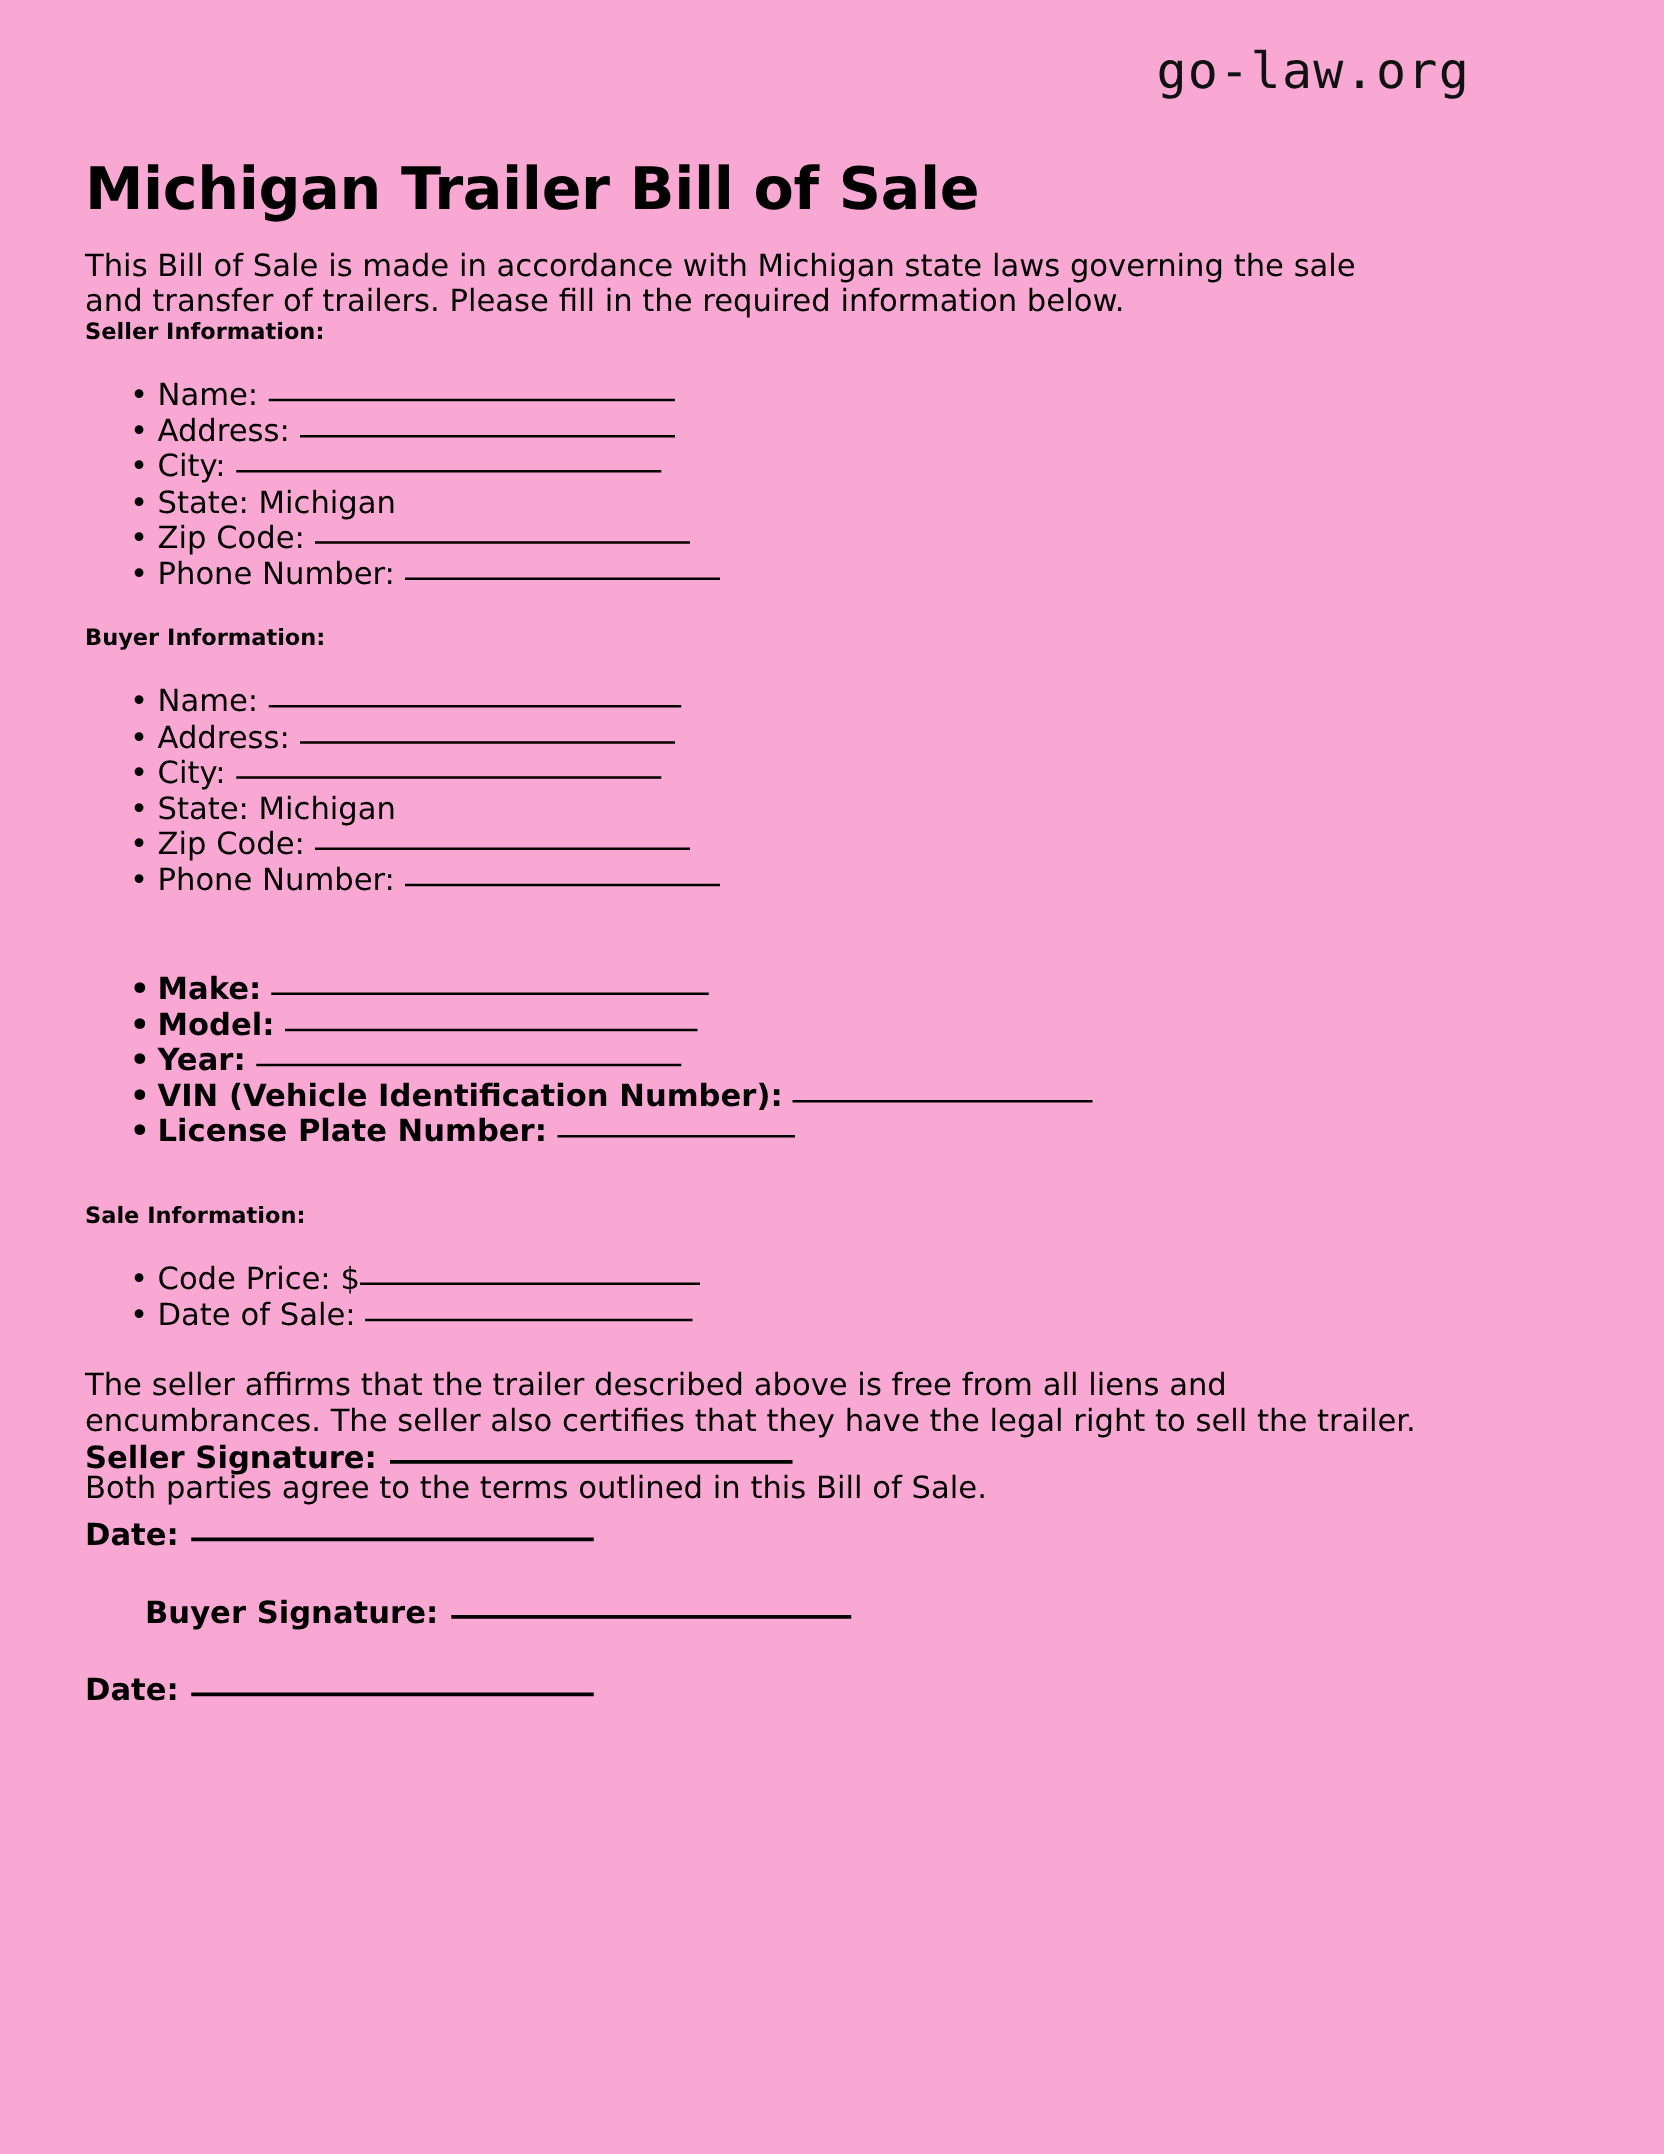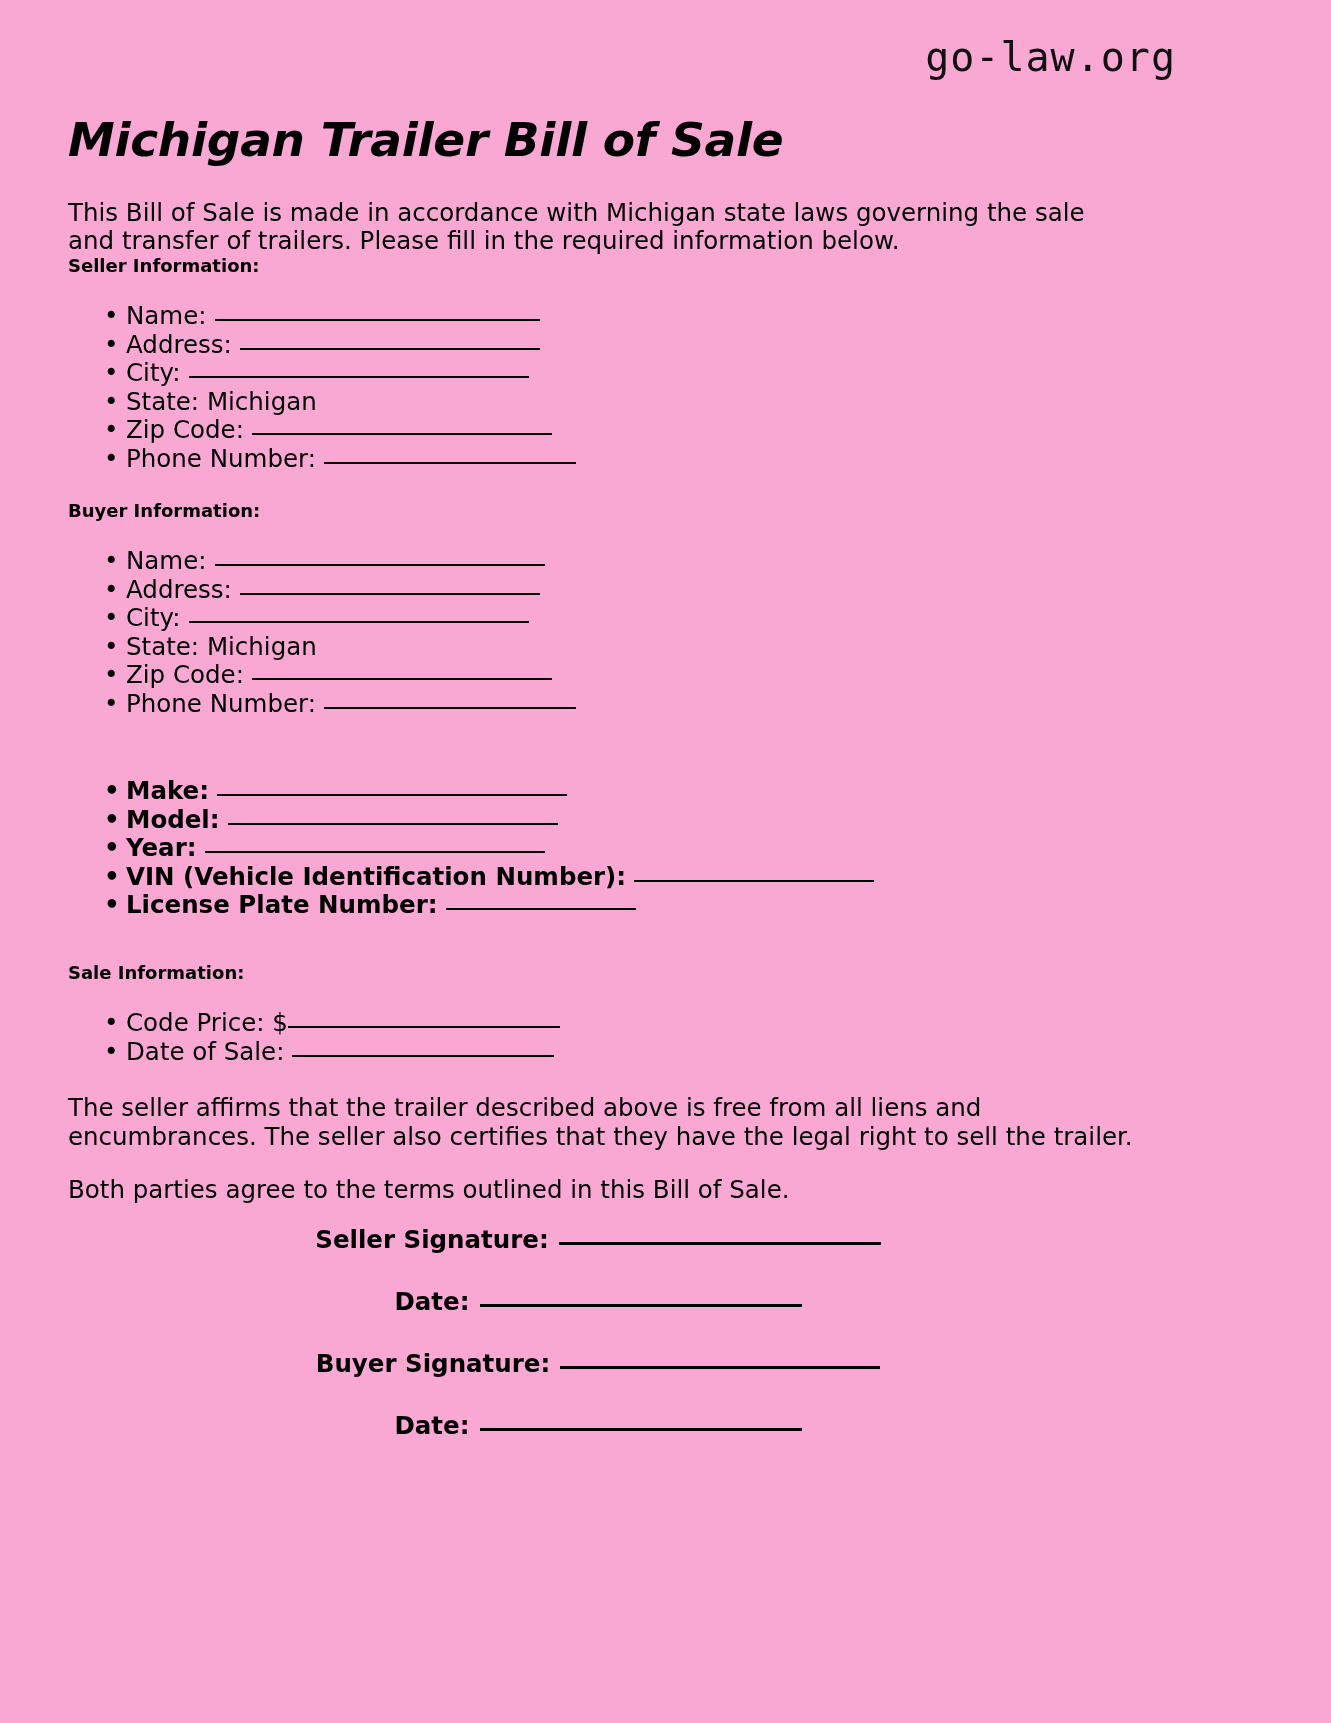--- a/index.html
+++ b/index.html
@@ -29,27 +29,26 @@
     font-size: 40px;
     letter-spacing: 1px;
     color: #111111;
     white-space: nowrap;
   }
 
   
   .doc-title {
     position: absolute;
     left: 68px;
-    top: 83px;
+    top: 95px;
     font-size: 47px;
     font-weight: bold;
     letter-spacing: -0.3px;
     line-height: 1.1;
     white-space: nowrap;
-    font-style: italic;
   }
 
   
   .intro {
     position: absolute;
     left: 68px;
     top: 174px;
     width: 1060px;
     font-size: 24.5px;
     line-height: 1.18;
@@ -160,20 +159,20 @@
     <ul class="fields" style="margin-top:26px;">
         <li><span>Code Price: $</span><span class="blank" style="width: 272px;"></span></li>
         <li><span>Date of Sale:</span><span class="blank" style="width: 262px; margin-left: 8px;"></span></li>
       </ul>
   </div>
 
   <p class="para blk" style="top:1094px; width:1095px;">The seller affirms that the trailer described above is free from all liens and encumbrances. The seller also certifies that they have the legal right to sell the trailer.</p>
 
   <p class="para blk" style="top:1176px; width:1060px;">Both parties agree to the terms outlined in this Bill of Sale.</p>
 
-  <div class="blk" style="top:1226px; width:1060px;text-align:center;">
+  <div class="blk" style="top:1152px; width:1060px;">
       <div class="sig-line" style="margin-top: 0px;"><span>Seller Signature:</span><span class="blank" style="width: 322px; margin-left: 10px;"></span></div>
       <div class="sig-line" style="margin-top: 33px;"><span>Date:</span><span class="blank" style="width: 322px; margin-left: 10px;"></span></div>
-      <div class="sig-line" style="margin-top: 33px;"><span>Buyer Signature:</span><span class="blank" style="width: 320px; margin-left: 10px;"></span></div>
+      <div class="sig-line" style="margin-top: 33px; margin-left: 48px;"><span>Buyer Signature:</span><span class="blank" style="width: 320px; margin-left: 10px;"></span></div>
       <div class="sig-line" style="margin-top: 33px;"><span>Date:</span><span class="blank" style="width: 322px; margin-left: 10px;"></span></div>
     </div>
 
 </div>
 
 </body></html>

